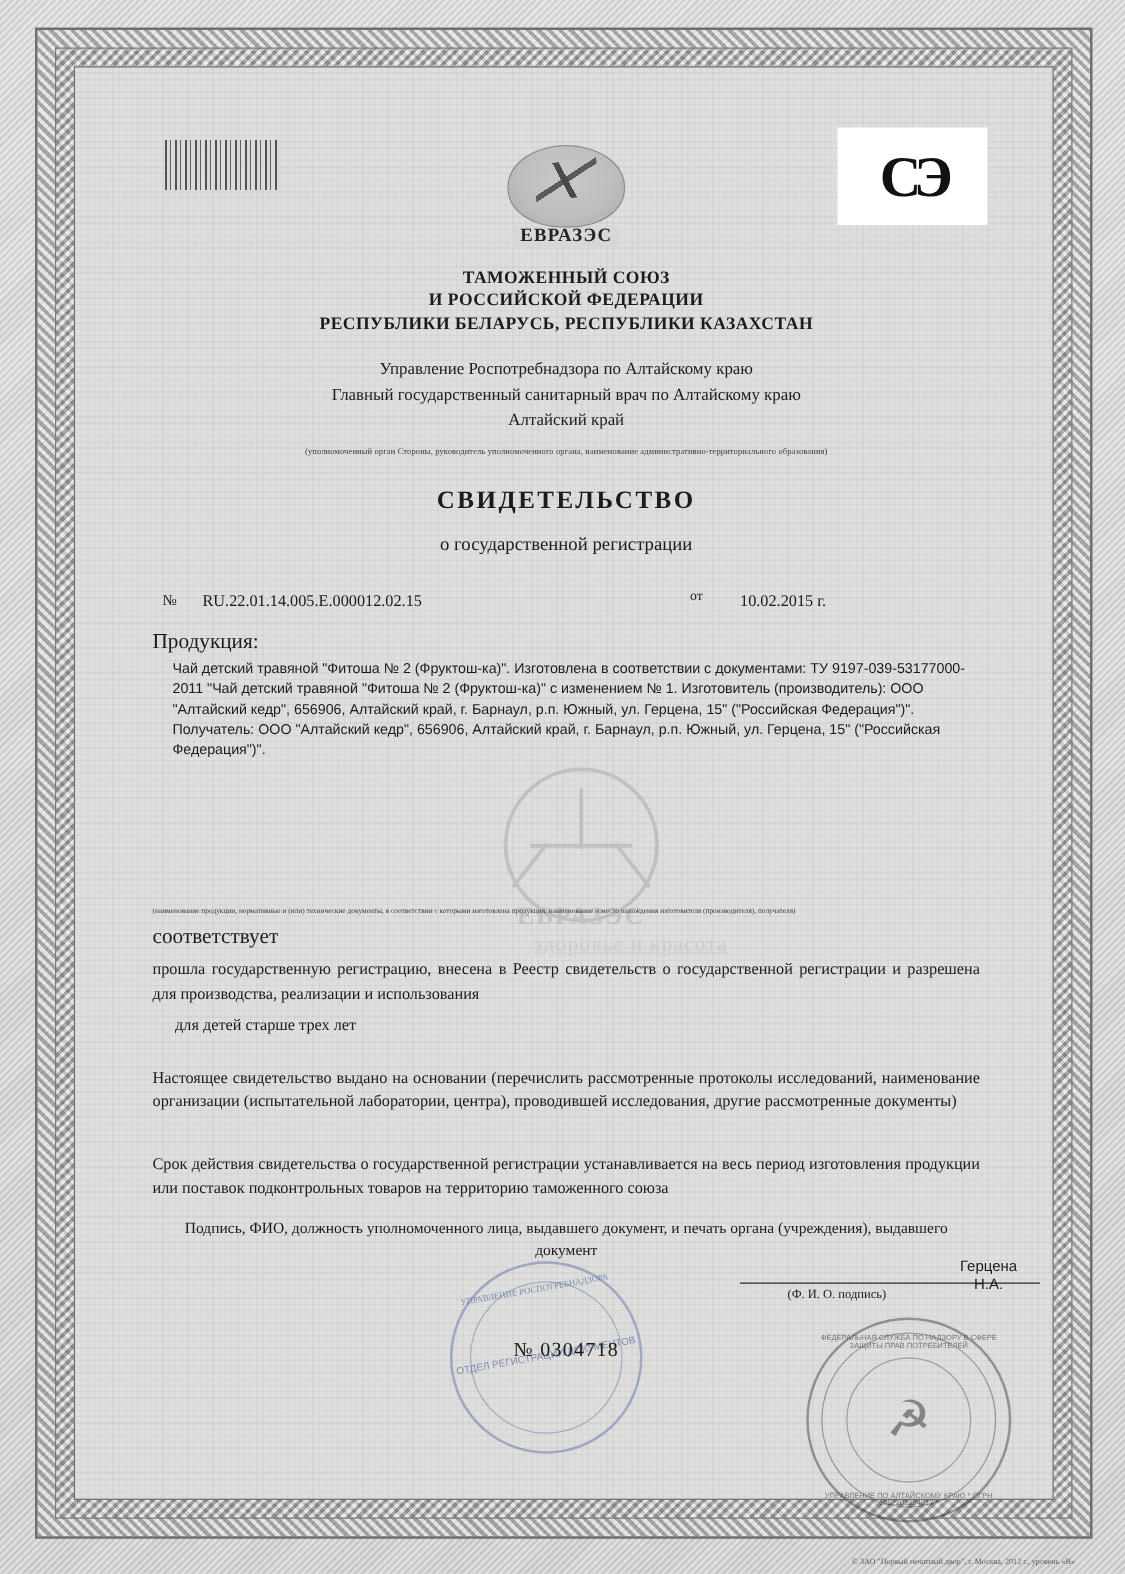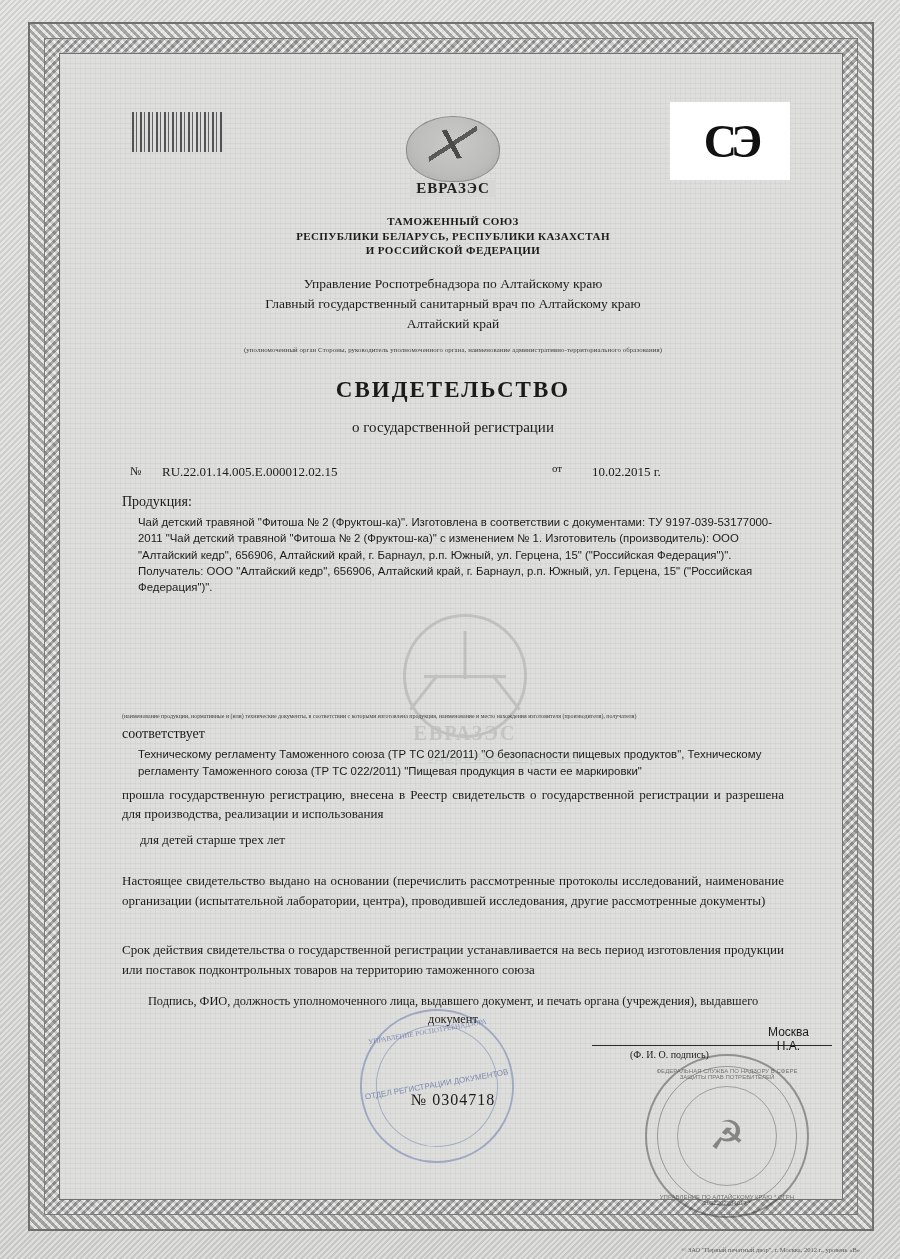--- a/index.html
+++ b/index.html
@@ -86,44 +86,44 @@
     display:flex;align-items:center;justify-content:center;
   }
   .ce-mark span{
     font-family:"Liberation Serif", serif;
     font-weight:bold;font-size:46px;color:#111;letter-spacing:-6px;
   }
   
   .t-center{text-align:center;}
   .h-union{
     margin-top:108px;
-    font-weight:bold;font-size:11px;line-height:1.32;letter-spacing:.4px;
+    font-weight:bold;font-size:14px;line-height:1.32;letter-spacing:.4px;
   }
   .org{
     margin-top:16px;font-size:13.5px;line-height:1.5;
   }
   .smallnote{
     margin-top:12px;font-size:6.8px;color:#3a3a3a;letter-spacing:.1px;
   }
   .h-cert{
-    margin-top:24px;font-weight:bold;font-size:23px;letter-spacing:2px;
+    margin-top:24px;font-weight:bold;font-size:20px;letter-spacing:2px;
   }
   .h-cert-sub{
     margin-top:16px;font-size:15px;
   }
   
   .numrow{
     margin-top:26px;position:relative;height:22px;font-size:13px;
   }
   .numrow .lbl-no{position:absolute;left:8px;top:2px;font-size:12px;}
   .numrow .val-no{position:absolute;left:40px;top:2px;}
   .numrow .lbl-ot{position:absolute;left:430px;top:0px;font-size:11px;}
   .numrow .val-ot{position:absolute;left:470px;top:2px;text-align:center;}
   
-  .sec-title{margin-top:10px;font-size:14px;}
+  .sec-title{margin-top:10px;font-size:17px;}
   .body-text{
     font-family:"Liberation Sans", sans-serif;
     font-size:11.4px;line-height:1.42;margin-top:4px;text-align:left;
   }
   .hint{
     font-size:5.9px;color:#3c3c3c;margin-top:6px;line-height:1.2;
   }
   .para{
     font-size:13px;line-height:1.5;margin-top:6px;text-align:justify;
   }
@@ -270,22 +270,22 @@
 
         <div class="content">
 
           <div class="emblem">
             <div class="disc"></div>
             <div class="word">ЕВРАЗЭС</div>
           </div>
 
           <div class="h-union t-center">
             <div>ТАМОЖЕННЫЙ СОЮЗ</div>
+            <div>И РОССИЙСКОЙ ФЕДЕРАЦИИ</div>
             <div>РЕСПУБЛИКИ БЕЛАРУСЬ, РЕСПУБЛИКИ КАЗАХСТАН</div>
-            <div>И РОССИЙСКОЙ ФЕДЕРАЦИИ</div>
           </div>
 
           <div class="org t-center">
             <div>Управление Роспотребнадзора по Алтайскому краю</div>
             <div>Главный государственный санитарный врач по Алтайскому краю</div>
             <div>Алтайский край</div>
           </div>
 
           <div class="smallnote t-center">(уполномоченный орган Стороны, руководитель уполномоченного органа, наименование административно-территориального образования)</div>
 
@@ -298,34 +298,33 @@
             <span class="lbl-ot">от</span>
             <span class="val-ot">10.02.2015 г.</span>
           </div>
 
           <div class="sec-title">Продукция:</div>
           <div class="body-text block-ind">Чай детский травяной "Фитоша № 2 (Фруктош-ка)". Изготовлена в соответствии с документами: ТУ 9197-039-53177000-2011 "Чай детский травяной "Фитоша № 2 (Фруктош-ка)" с изменением № 1. Изготовитель (производитель): ООО "Алтайский кедр", 656906, Алтайский край, г. Барнаул, р.п. Южный, ул. Герцена, 15" ("Российская Федерация")". Получатель: ООО "Алтайский кедр", 656906, Алтайский край, г. Барнаул, р.п. Южный, ул. Герцена, 15" ("Российская Федерация")".</div>
 
           <div class="hint" style="margin-top:118px">(наименование продукции, нормативные и (или) технические документы, в соответствии с которыми изготовлена продукция, наименование и место нахождения изготовителя (производителя), получателя)</div>
 
           <div class="sec-title" style="margin-top:6px">соответствует</div>
-          <div class="body-text block-ind">Техническому регламенту Таможенного союза (ТР ТС 021/2011) "О безопасности пищевых продуктов", Техническому регламенту Таможенного союза (ТР ТС 022/2011) "Пищевая продукция в части ее маркировки"</div>
 
           <div class="para">прошла государственную регистрацию, внесена в Реестр свидетельств о государственной регистрации и разрешена для производства, реализации и использования</div>
           <div class="para para-ind">для детей старше трех лет</div>
 
           <div class="para" style="margin-top:22px">Настоящее свидетельство выдано на основании (перечислить рассмотренные протоколы исследований, наименование организации (испытательной лаборатории, центра), проводившей исследования, другие рассмотренные документы)</div>
 
           <div class="para" style="margin-top:30px">Срок действия свидетельства о государственной регистрации устанавливается на весь период изготовления продукции или поставок подконтрольных товаров на территорию таможенного союза</div>
 
           <div class="sign-wrap">
             <div class="sign-text">Подпись, ФИО, должность уполномоченного лица, выдавшего документ, и печать органа (учреждения), выдавшего документ</div>
             <div class="sign-line"></div>
             <div class="sign-fio">(Ф. И. О. подпись)</div>
-            <div class="sign-name">Москва Н.А.</div>
+            <div class="sign-name">Герцена Н.А.</div>
           </div>
 
           <div class="doc-no">№ 0304718</div>
         </div>
 
       </div>
     </div>
   </div>
   <div class="footer-note">© ЗАО "Первый печатный двор", г. Москва, 2012 г., уровень «В»</div>
 </div>

